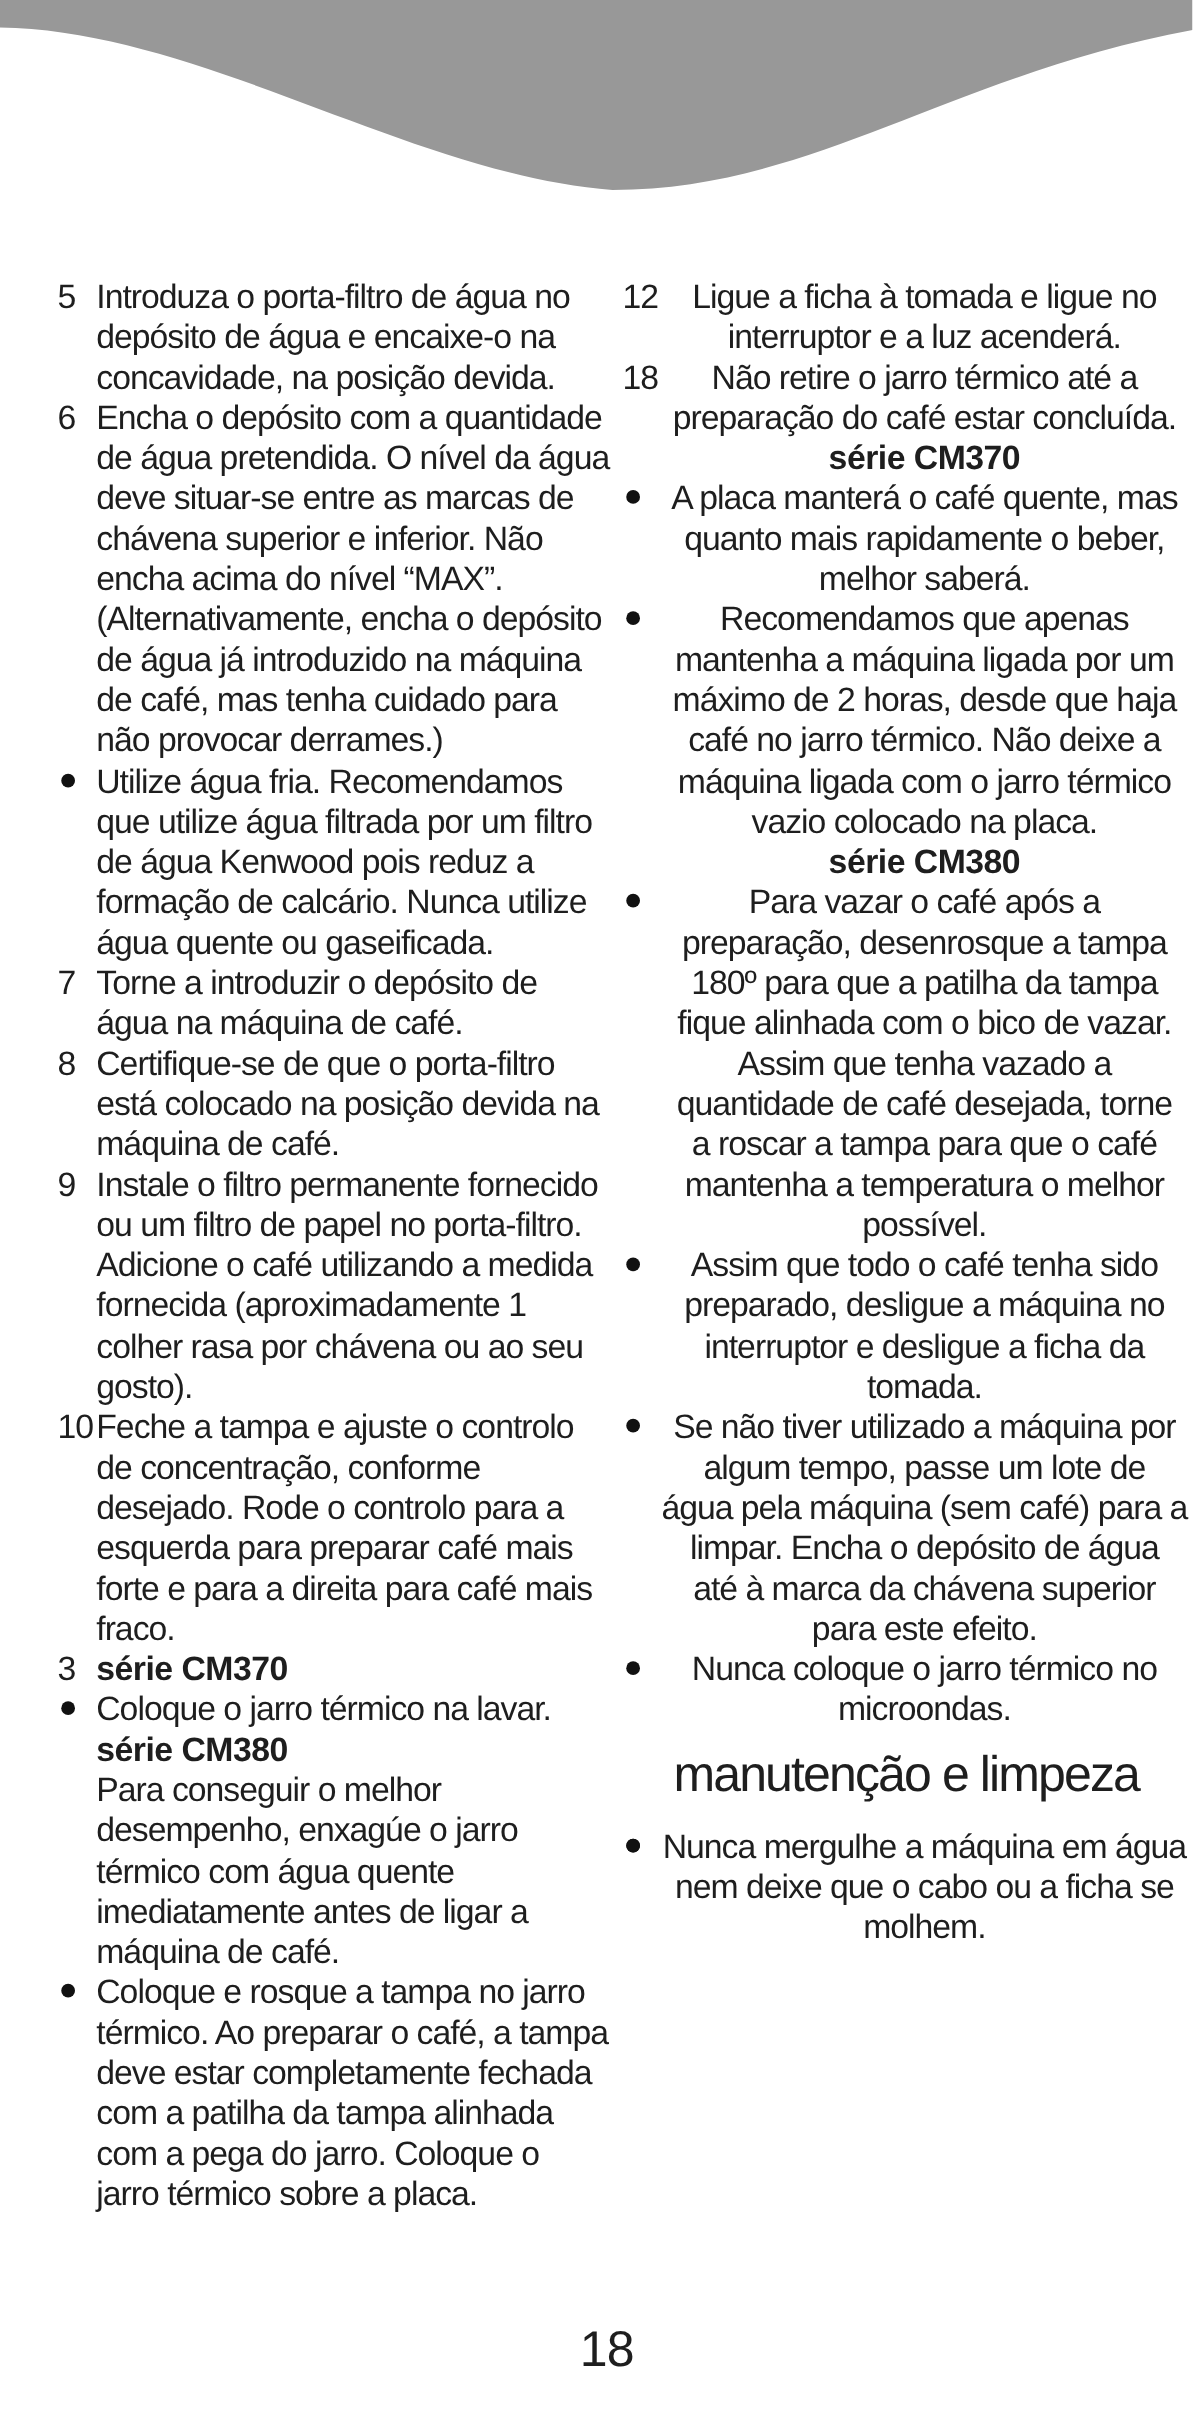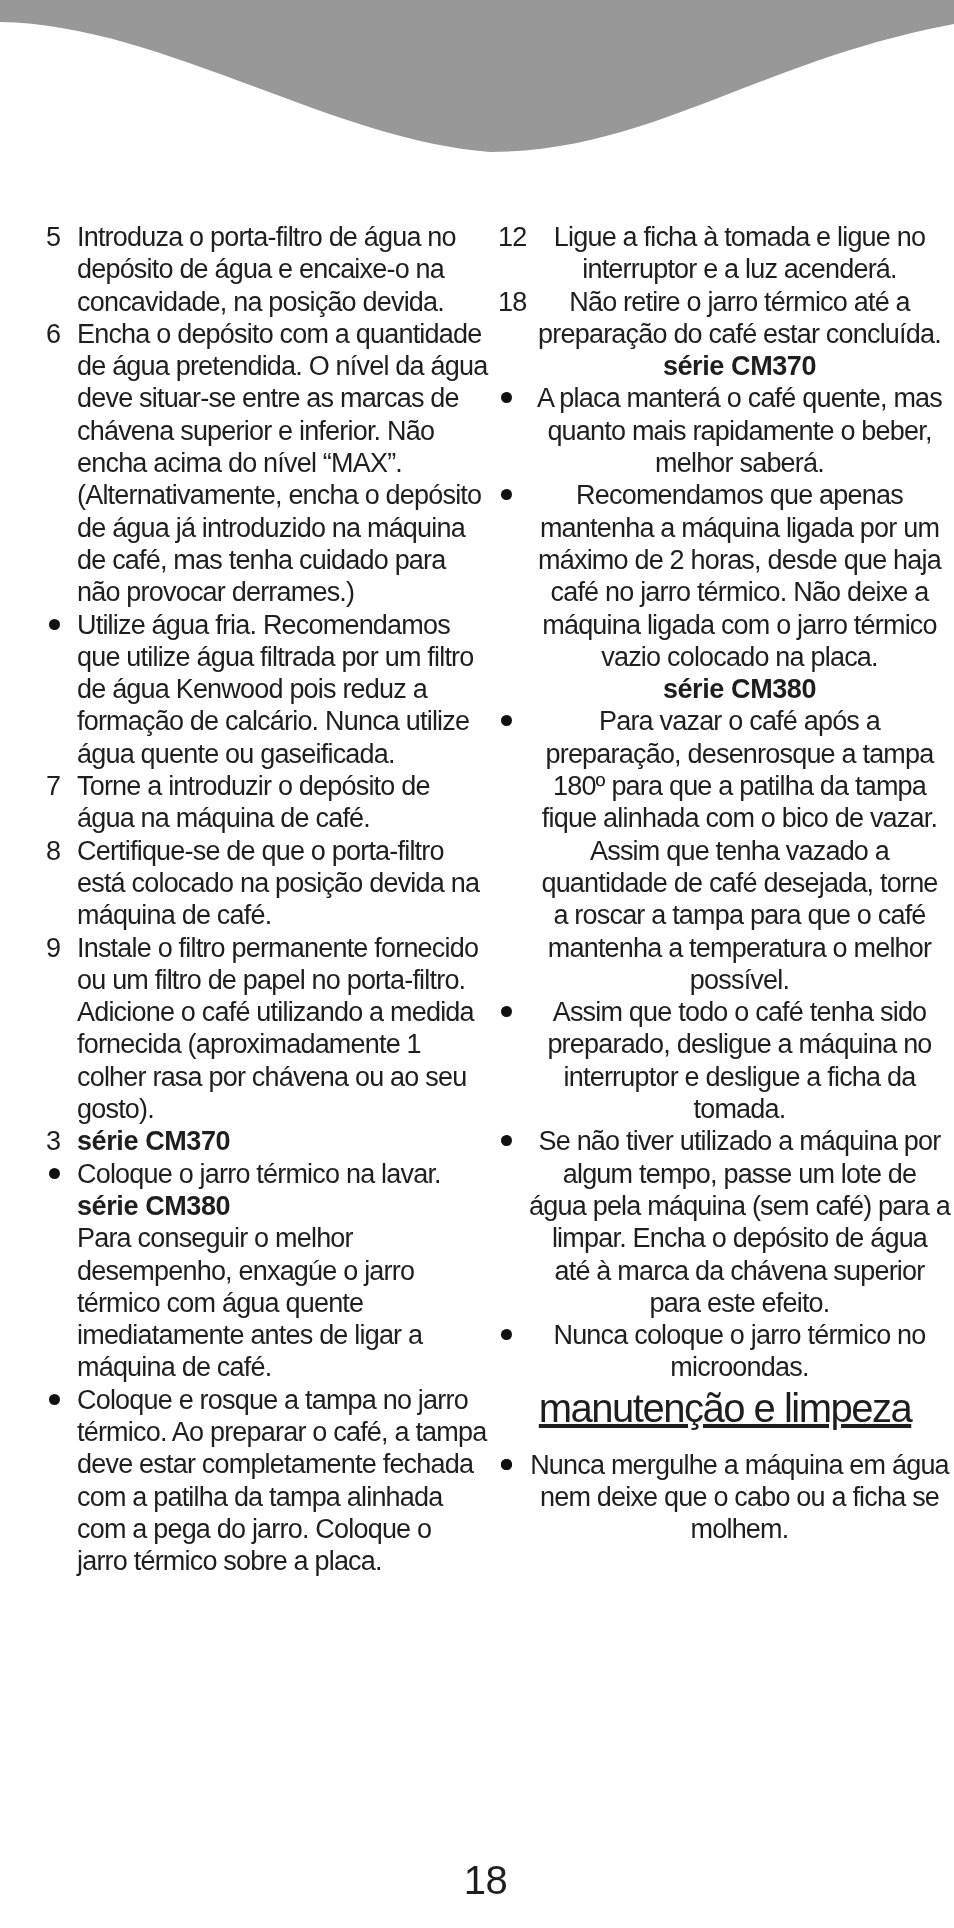--- a/index.html
+++ b/index.html
@@ -40,23 +40,22 @@
     width: 11px; height: 11px; border-radius: 50%;
     background: #111111;
   }
   .subhead .content, .content.bold { font-weight: 700; letter-spacing: -0.4px; }
 
   .item.heading {
     padding-left: 0;
     font-size: 40px;
     line-height: 46px;
     letter-spacing: -1.5px;
-    margin: 1px 0 18px 0;
+    margin: 13px 0 18px 0;
     font-weight: 400;
-    text-decoration: underline;
   }
 
   .page-number {
     position: absolute;
     top: 1858px; left: 17px; right: 0;
     text-align: center;
     font-size: 40px;
     letter-spacing: -0.5px;
   }
 </style>
@@ -72,20 +71,21 @@
   </div>
 
   <main class="columns">
     <div class="col col-left" id="col-left">
         <div class="item numbered"><span class="marker">5</span><span class="content">Introduza o porta-filtro de água no<br>depósito de água e encaixe-o na<br>concavidade, na posição devida.</span></div>
         <div class="item numbered"><span class="marker">6</span><span class="content">Encha o depósito com a quantidade<br>de água pretendida. O nível da água<br>deve situar-se entre as marcas de<br>chávena superior e inferior. Não<br>encha acima do nível “MAX”.<br>(Alternativamente, encha o depósito<br>de água já introduzido na máquina<br>de café, mas tenha cuidado para<br>não provocar derrames.)</span></div>
         <div class="item bullet"><span class="bullet-dot"></span><span class="content">Utilize água fria. Recomendamos<br>que utilize água filtrada por um filtro<br>de água Kenwood pois reduz a<br>formação de calcário. Nunca utilize<br>água quente ou gaseificada.</span></div>
         <div class="item numbered"><span class="marker">7</span><span class="content">Torne a introduzir o depósito de<br>água na máquina de café.</span></div>
         <div class="item numbered"><span class="marker">8</span><span class="content">Certifique-se de que o porta-filtro<br>está colocado na posição devida na<br>máquina de café.</span></div>
         <div class="item numbered"><span class="marker">9</span><span class="content">Instale o filtro permanente fornecido<br>ou um filtro de papel no porta-filtro.<br>Adicione o café utilizando a medida<br>fornecida (aproximadamente 1<br>colher rasa por chávena ou ao seu<br>gosto).</span></div>
+        <div class="item numbered"><span class="marker">10</span><span class="content">Feche a tampa e ajuste o controlo<br>de concentração, conforme<br>desejado. Rode o controlo para a<br>esquerda para preparar café mais<br>forte e para a direita para café mais<br>fraco.</span></div>
         <div class="item numbered"><span class="marker">3</span><span class="content bold">série CM370</span></div>
         <div class="item bullet"><span class="bullet-dot"></span><span class="content">Coloque o jarro térmico na lavar.</span></div>
         <div class="item subhead"><span class="content">série CM380</span></div>
         <div class="item plain"><span class="content">Para conseguir o melhor<br>desempenho, enxagúe o jarro<br>térmico com água quente<br>imediatamente antes de ligar a<br>máquina de café.</span></div>
         <div class="item bullet"><span class="bullet-dot"></span><span class="content">Coloque e rosque a tampa no jarro<br>térmico. Ao preparar o café, a tampa<br>deve estar completamente fechada<br>com a patilha da tampa alinhada<br>com a pega do jarro. Coloque o<br>jarro térmico sobre a placa.</span></div>
       </div>
     <div class="col col-right" id="col-right">
         <div class="item numbered"><span class="marker">12</span><span class="content">Ligue a ficha à tomada e ligue no<br>interruptor e a luz acenderá.</span></div>
         <div class="item numbered"><span class="marker">18</span><span class="content">Não retire o jarro térmico até a<br>preparação do café estar concluída.</span></div>
         <div class="item subhead"><span class="content">série CM370</span></div>

